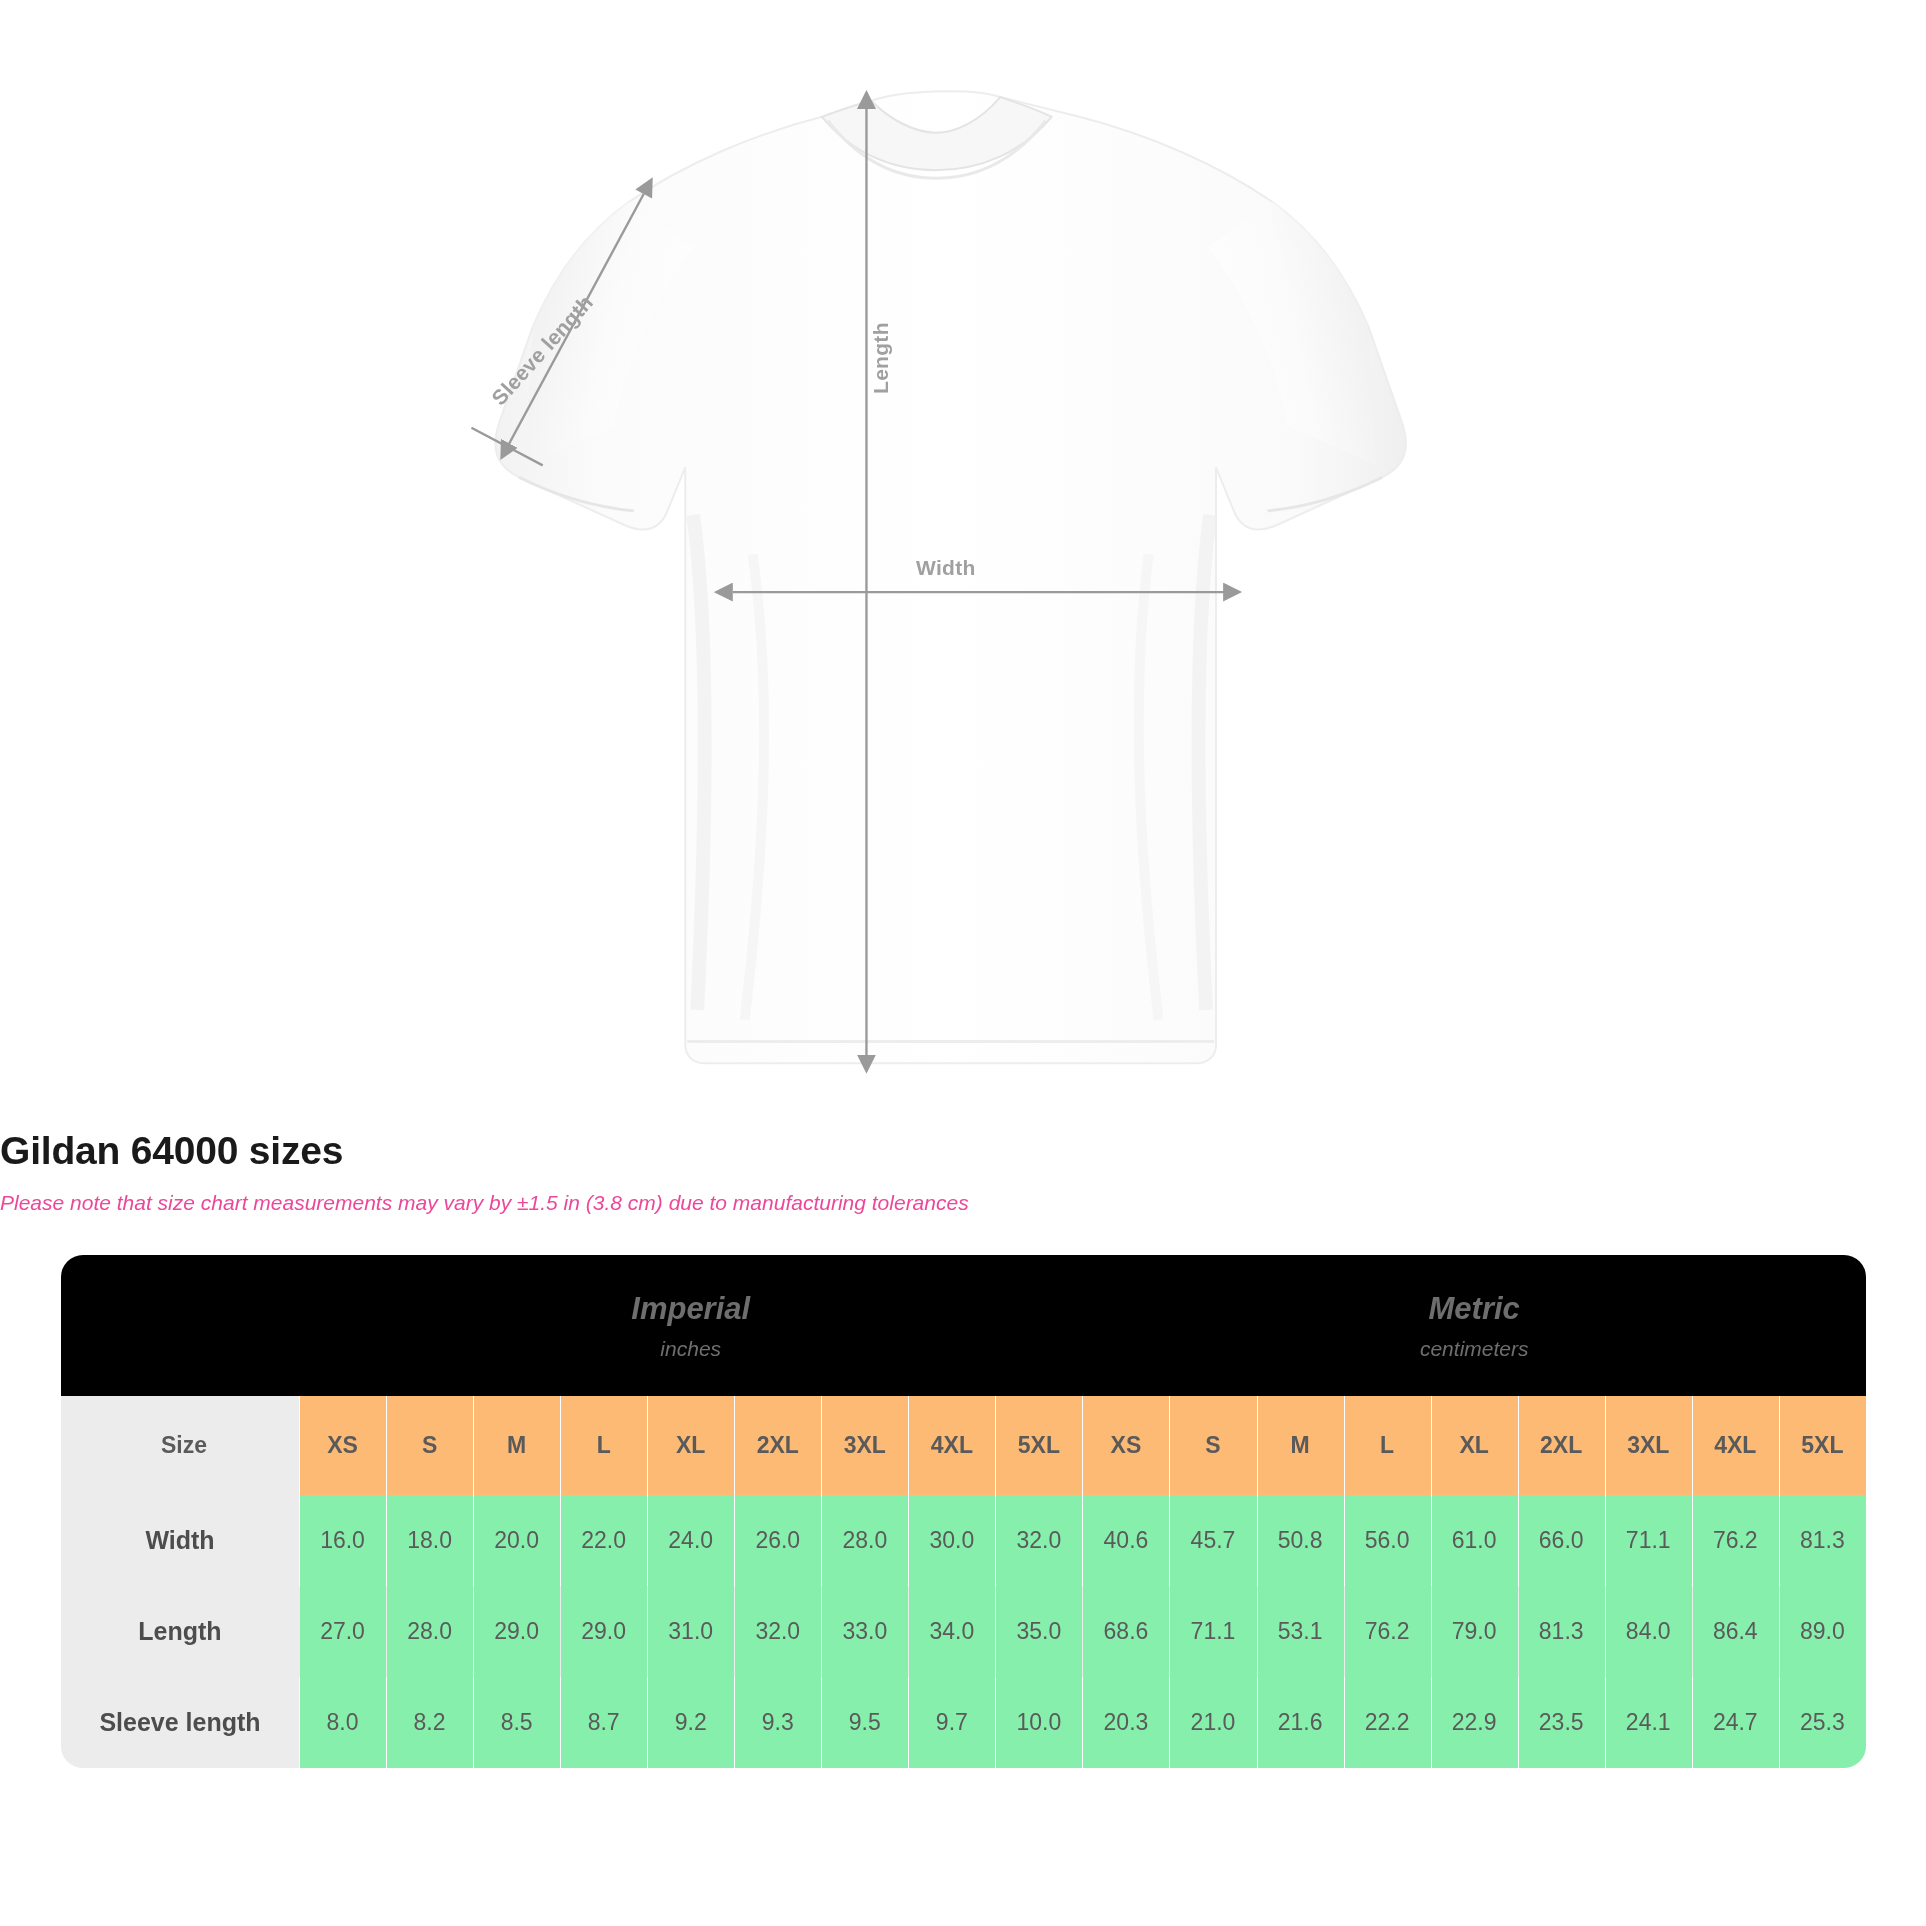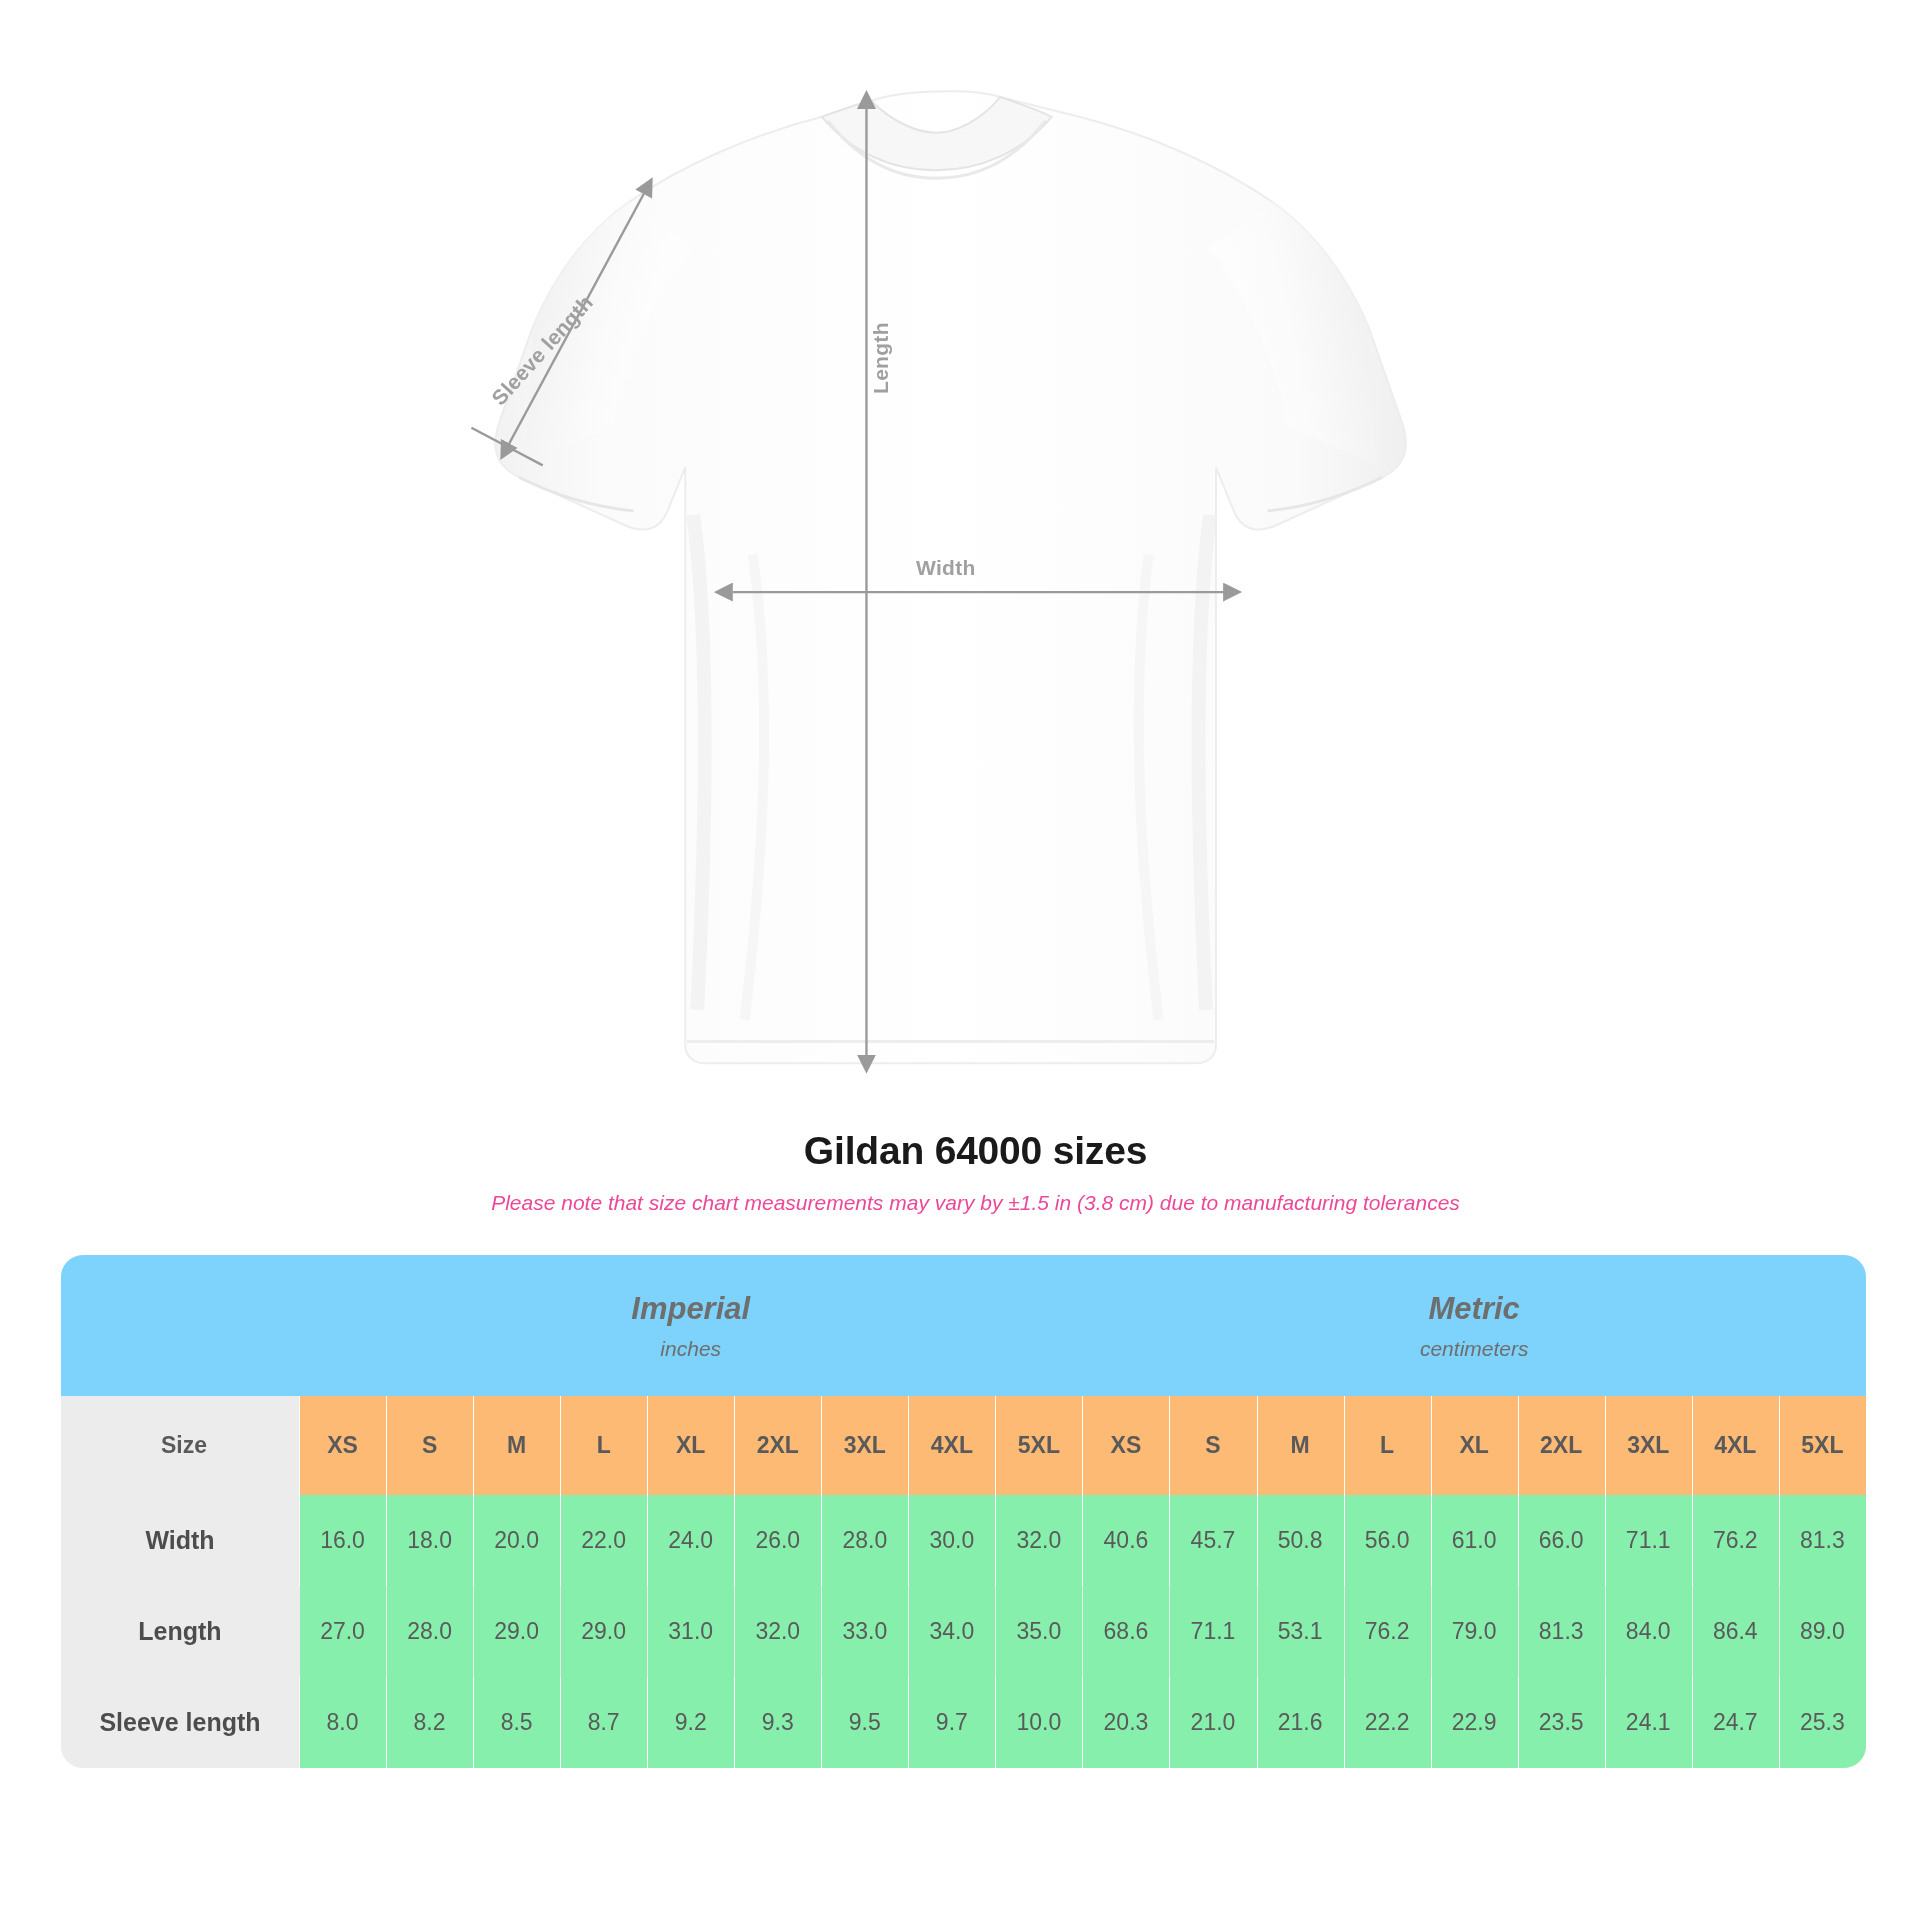--- a/index.html
+++ b/index.html
@@ -52,23 +52,22 @@
   }
   .label-sleeve {
     left: 487px;
     top: 394px;
     transform: rotate(-48deg);
     transform-origin: left top;
   }
 
   
   .title-block {
-    text-align: center;
+    text-align: left;
     margin-top: 30px;
-    margin-left: 24px;
   }
   .chart-title {
     font-size: 39px;
     font-weight: bold;
     color: #1a1a1a;
     letter-spacing: -0.2px;
   }
   .chart-note {
     margin-top: 18px;
     font-size: 21px;
@@ -91,21 +90,21 @@
   table.size-table td, table.size-table th {
     text-align: center;
     vertical-align: middle;
     font-size: 23px;
     color: #5a5a5a;
     padding: 0;
     border: none;
   }
   .unitrow td {
     height: 141px;
-    background: #7dd3fc;
+    background: #000000;
   }
   .unit-name {
     font-size: 31px;
     font-weight: bold;
     font-style: italic;
     color: #6e6e6e;
     line-height: 1.25;
   }
   .unit-sub {
     font-size: 21px;

